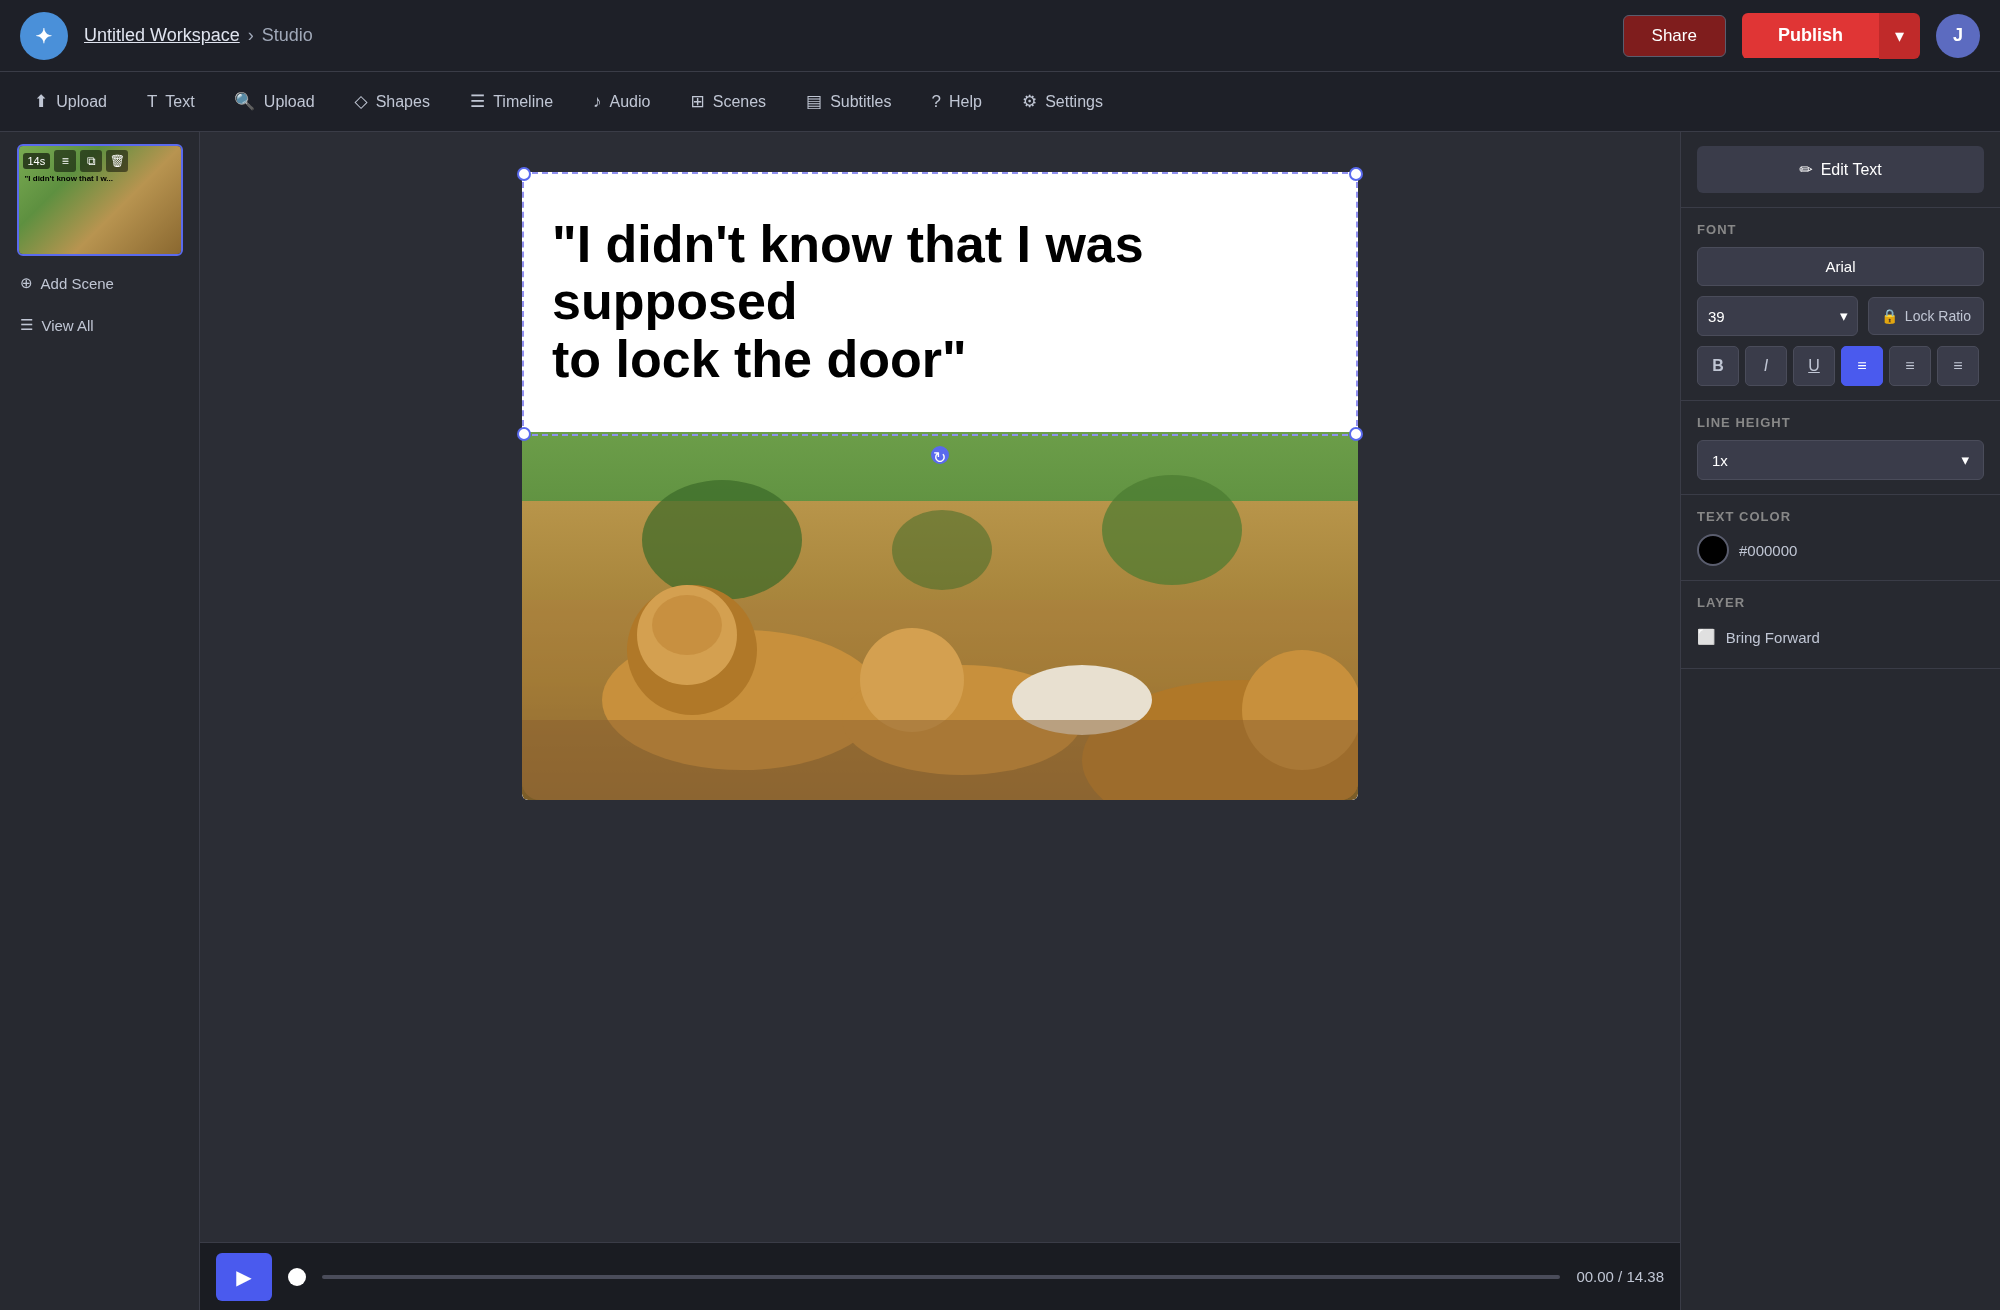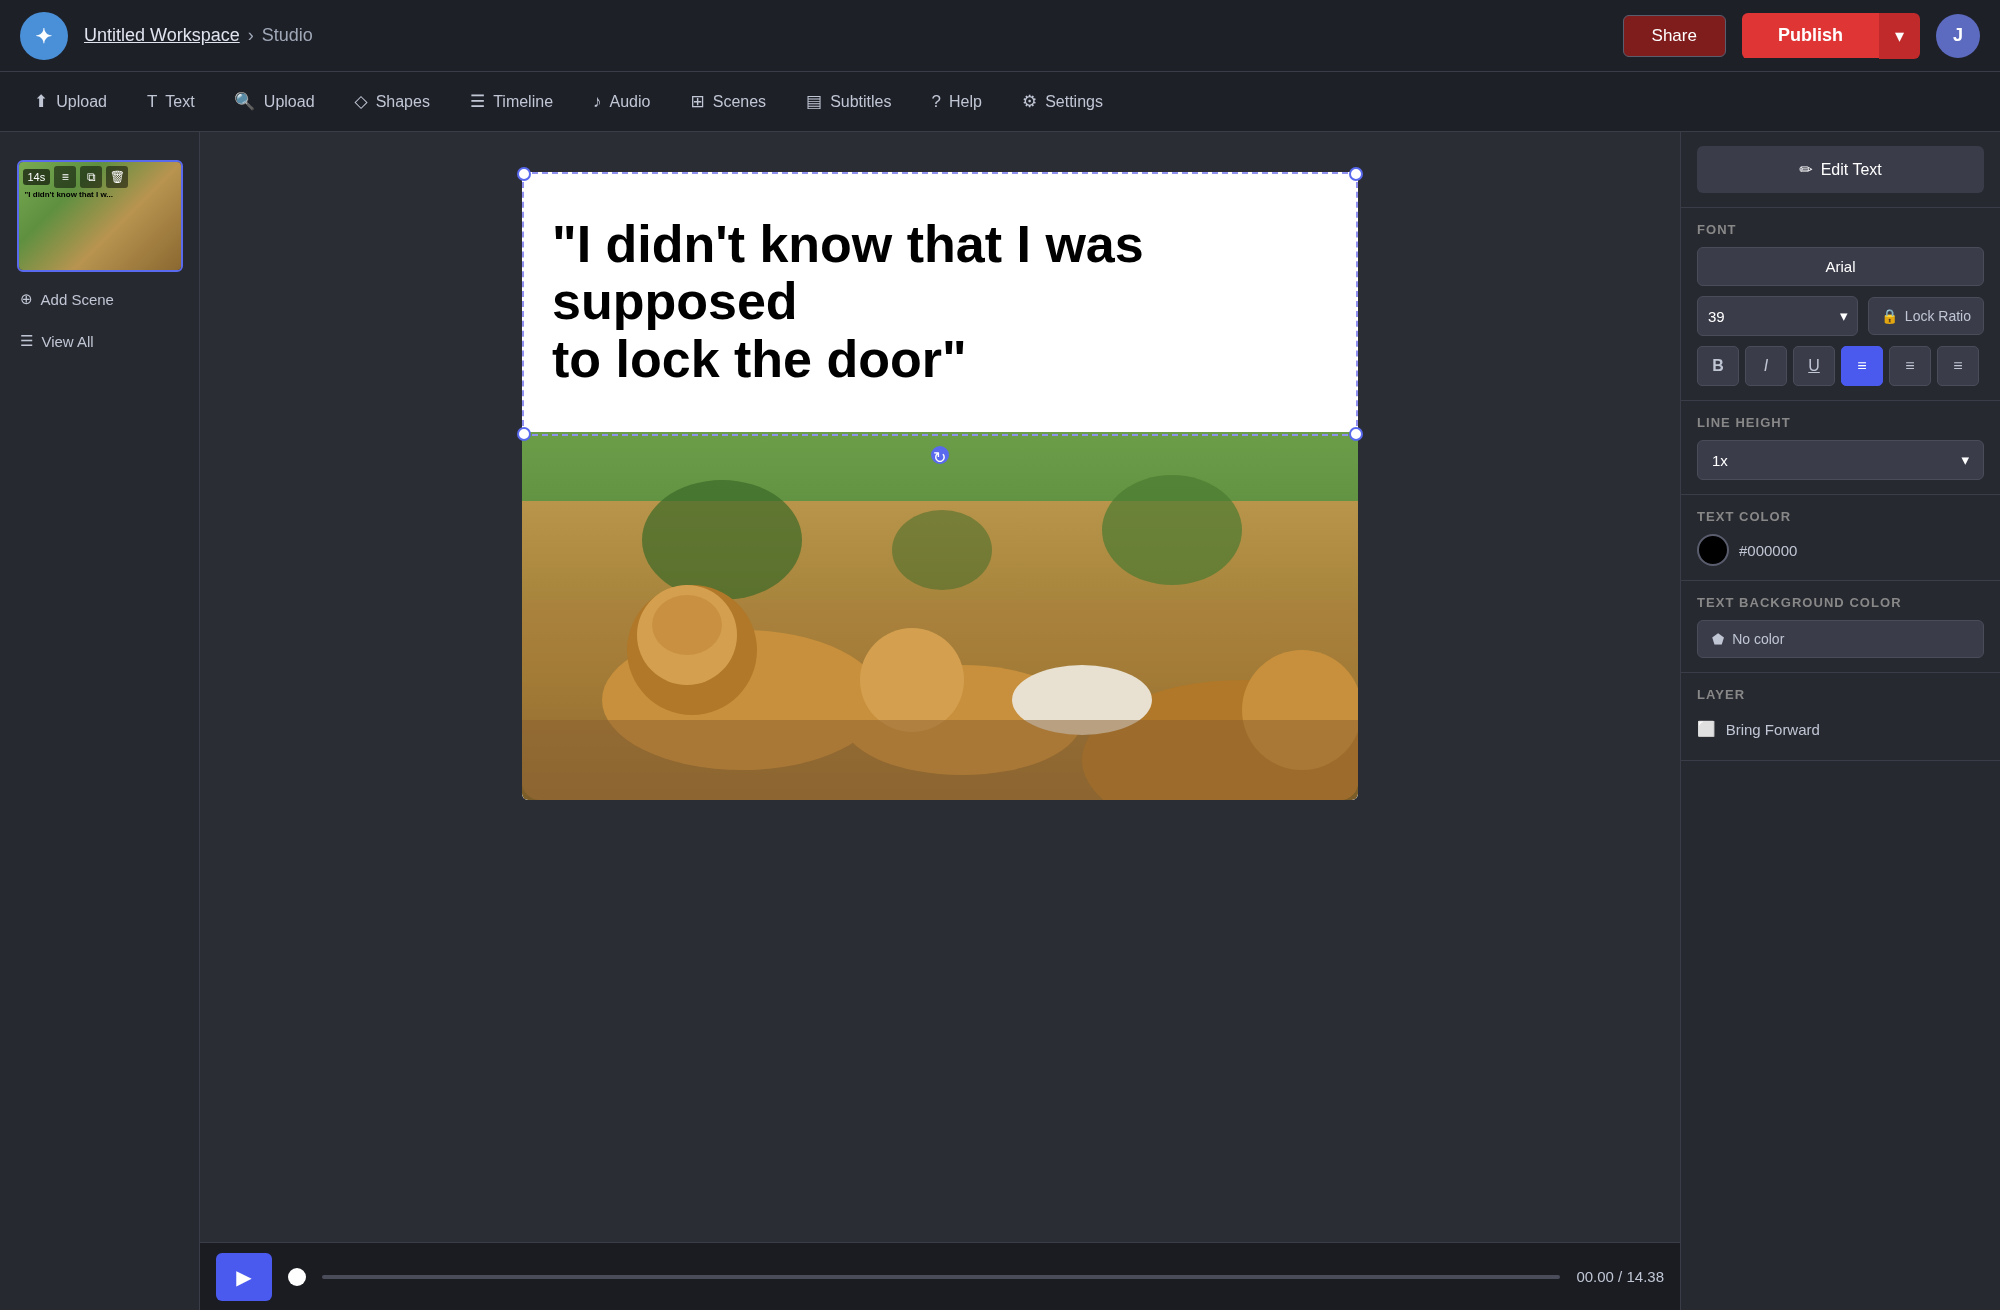--- a/index.html
+++ b/index.html
@@ -123,21 +123,20 @@
       gap: 12px;
     }
     .scene-thumbnail {
       width: 166px;
       height: 112px;
       background: #3a3c47;
       border-radius: 6px;
       overflow: hidden;
       position: relative;
       border: 2px solid #5a6aee;
-      margin-top: 16px;
     }
     .scene-thumbnail-inner {
       width: 100%;
       height: 100%;
       background: linear-gradient(135deg, #6b8e4e 0%, #4a7a30 50%, #8b6914 100%);
       display: flex; align-items: flex-start; justify-content: flex-start;
       padding: 6px;
       font-size: 9px;
       color: #000;
       font-weight: bold;
@@ -700,27 +699,20 @@
 
     <div class="right-section">
       <div class="section-label">TEXT COLOR</div>
       <div class="color-row">
         <div class="color-swatch" style="background:#000000;"></div>
         <span class="color-value">#000000</span>
       </div>
     </div>
 
 
-    <div class="right-section">
-      <div class="section-label">TEXT BACKGROUND COLOR</div>
-      <button class="no-color-btn">
-        <span>⬟</span>
-        <span>No color</span>
-      </button>
-    </div>
 
 
     <div class="right-section">
       <div class="section-label">LAYER</div>
       <button class="bring-forward-btn">
         <span>⬜</span>
         <span>Bring Forward</span>
       </button>
     </div>
 

